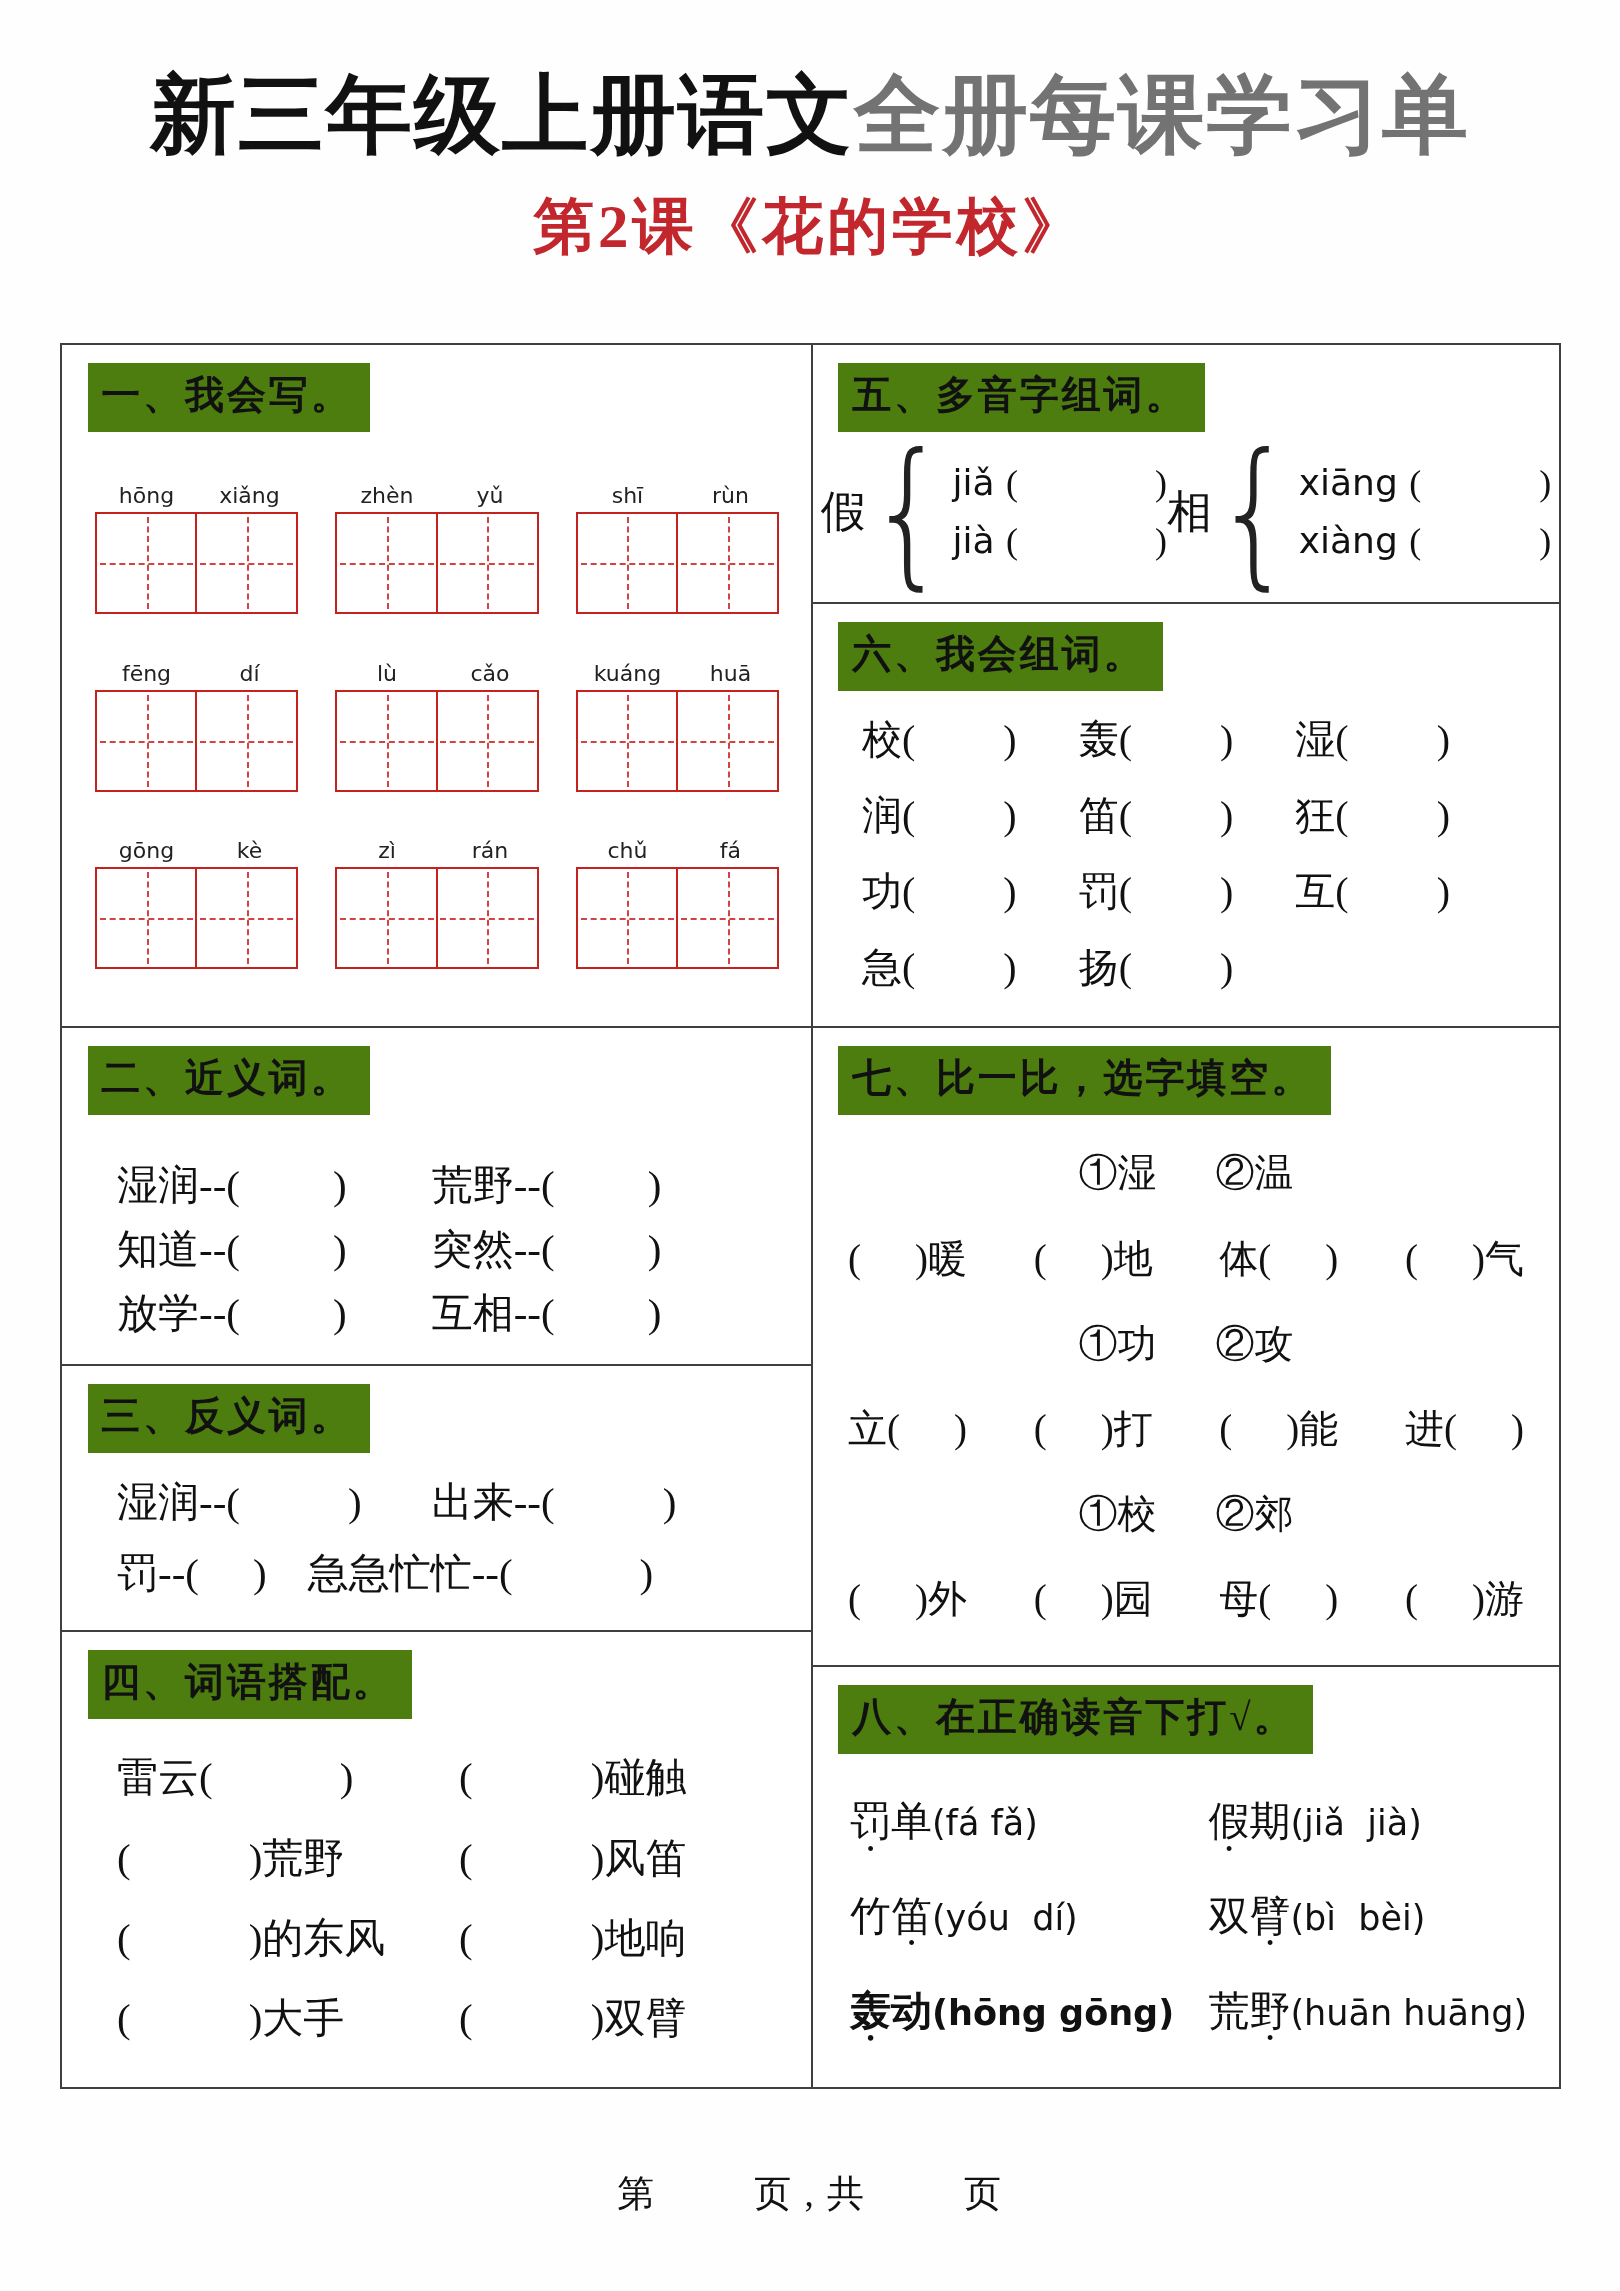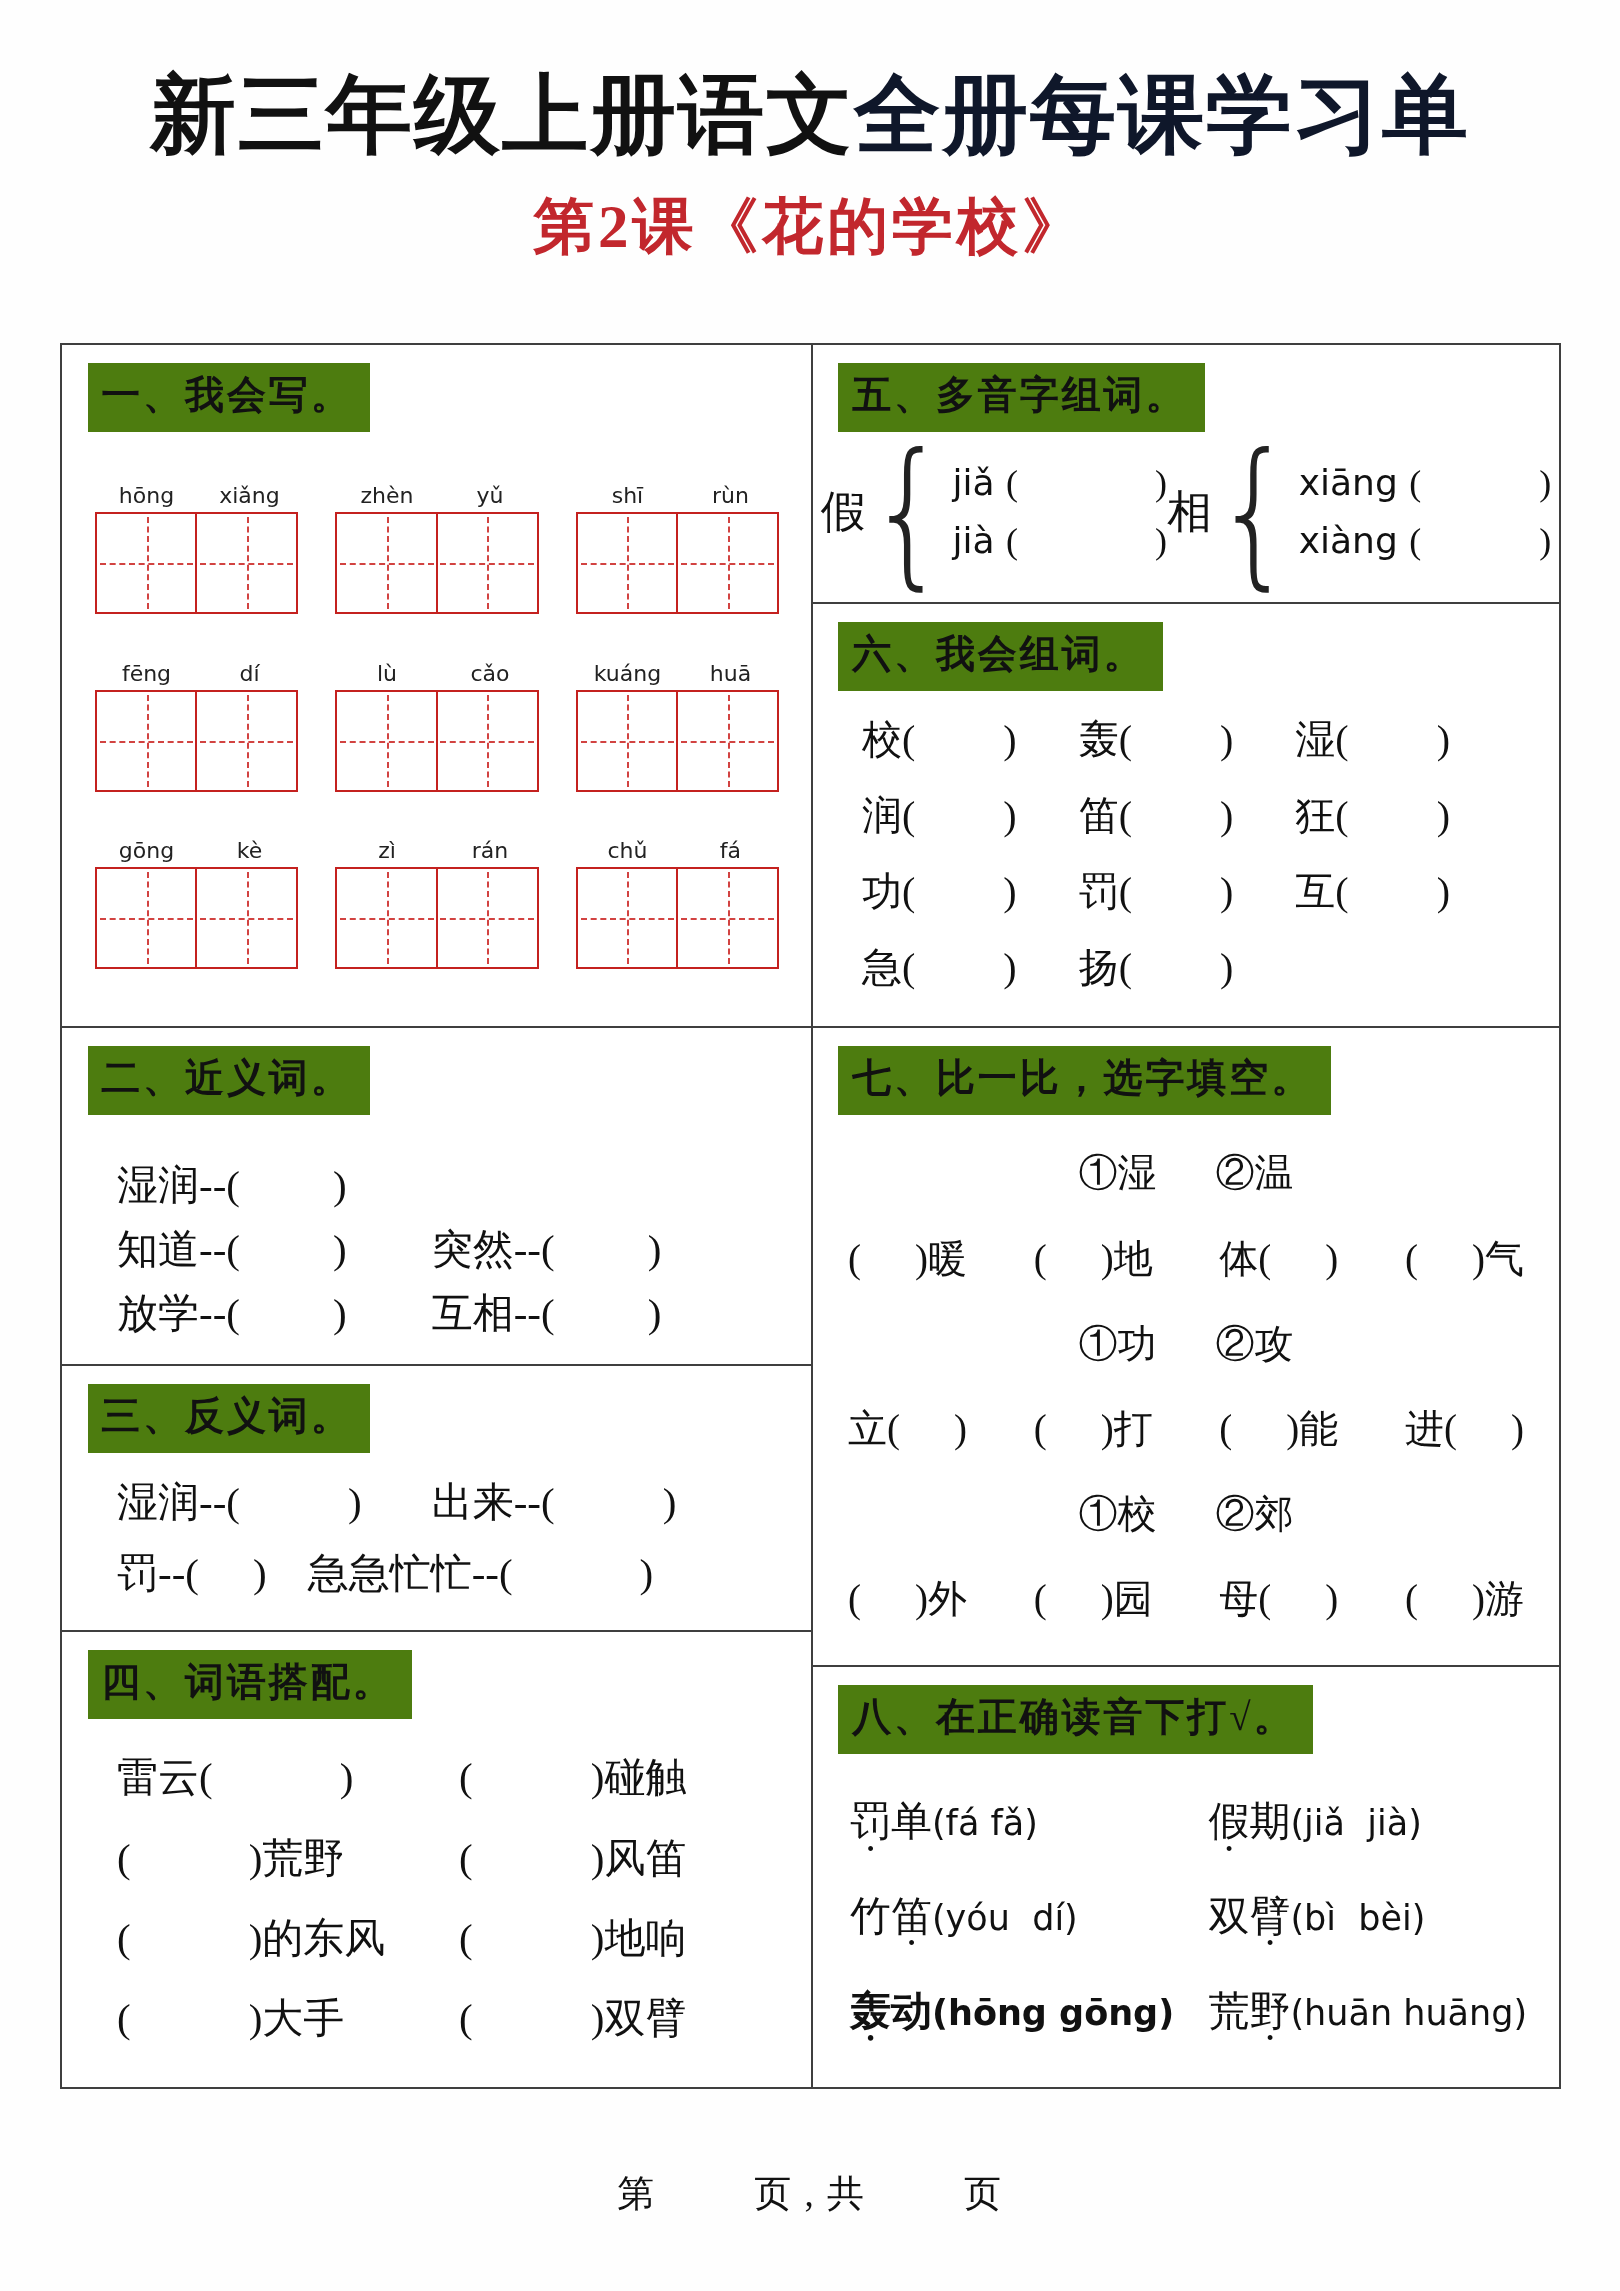--- a/index.html
+++ b/index.html
@@ -1,21 +1,21 @@
 <!DOCTYPE html>
 <html><head>
 <meta charset="utf-8">
 <style>
   * { margin:0; padding:0; box-sizing:border-box; }
   body { width:1620px; height:2292px; background:#ffffff; font-family:"Liberation Serif",serif; color:#111; }
   .page { position:relative; width:1620px; height:2292px; background:#fefefe; overflow:hidden; }
 
   .title { padding-top:57px; text-align:center; font-size:86px; font-weight:bold; letter-spacing:2px; }
   .t-black { color:#111111; }
-  .t-blue { color:#0f172a; }
+  .t-blue { color:#737373; }
   .subtitle { margin-top:11.8px; text-align:center; font-size:61px; font-weight:bold; color:#c2272d; letter-spacing:3.9px; }
 
   .wtable { position:absolute; left:60px; top:343px; width:1501px; height:1746px; border:2.9px solid #3f3f3f; display:flex; background:#fff; }
   .colL { width:766px; border-right:2.9px solid #3f3f3f; display:flex; flex-direction:column; }
   .colR { flex:1; display:flex; flex-direction:column; }
   .sec { display:flex; flex-direction:column; }
   .bt { border-top:2.9px solid #3f3f3f; }
   .s1 { height:681px; } .s2 { height:338px;gap:28px; } .s3 { height:266px; } .s4 { flex:1; }
   .s5 { height:257px; } .s6 { height:424px; } .s7 { height:639px; } .s8 { flex:1; }
 
@@ -185,20 +185,21 @@
               </div>
           </div>
         </div>
       </div>
 
       <div class="sec s2 bt">
         <div class="sec-h">二、近义词。</div>
         <div class="rows2">
           <div class="grid2">
             <span class="fi"><span>湿润--</span><span class="op">(</span><span class="gp g95"></span><span class="cl">)</span></span>
+            <span class="fi"><span>荒野--</span><span class="op">(</span><span class="gp g95"></span><span class="cl">)</span></span>
           </div>
           <div class="grid2">
             <span class="fi"><span>知道--</span><span class="op">(</span><span class="gp g95"></span><span class="cl">)</span></span>
             <span class="fi"><span>突然--</span><span class="op">(</span><span class="gp g95"></span><span class="cl">)</span></span>
           </div>
           <div class="grid2">
             <span class="fi"><span>放学--</span><span class="op">(</span><span class="gp g95"></span><span class="cl">)</span></span>
             <span class="fi"><span>互相--</span><span class="op">(</span><span class="gp g95"></span><span class="cl">)</span></span>
           </div>
         </div>

